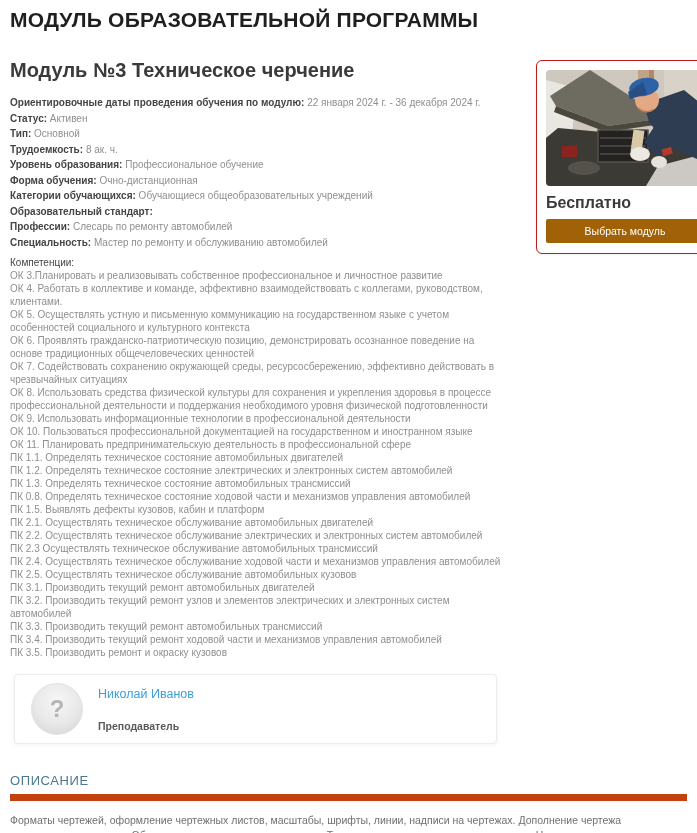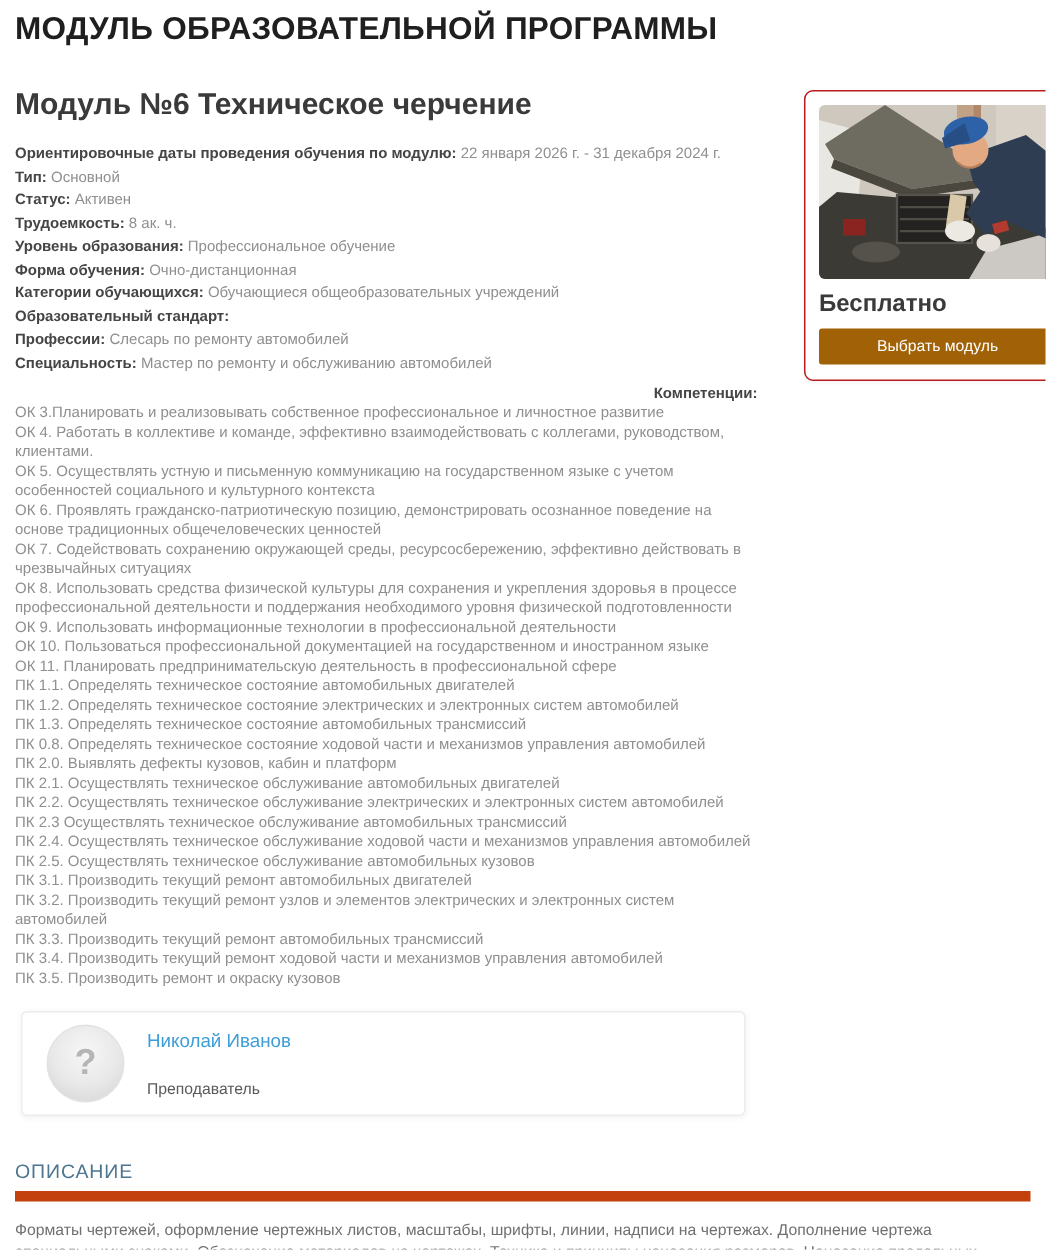--- a/index.html
+++ b/index.html
@@ -19,21 +19,21 @@
   }
 
   .left-col { width:495px; }
 
   .fields { margin-top:13px; }
   .field-line { font-size:10px; line-height:15.5px; white-space:nowrap; color:#8f8f8f; }
   .field-label { font-weight:700; color:#454545; }
   .field-line a { color:#3e9fd9; text-decoration:none; }
 
   .competencies { margin-top:6px; }
-  .comp-label { font-size:10px; line-height:13px; font-weight:700; color:#454545;text-align:right; }
+  .comp-label { font-size:10px; line-height:13px; font-weight:400; color:#454545; }
   .comp-item { font-size:10px; line-height:13px; color:#8f8f8f; max-width:492px; }
 
   
   .offer-card {
     position:absolute; left:536px; top:52px; width:178px;
     background:#fff; border:1px solid #b91c1c; border-radius:6px;
     padding:9px 9px 10px 9px; box-shadow:0 1px 3px rgba(0,0,0,0.05);
   }
   .offer-photo { width:158px; height:116px; border-radius:4px; overflow:hidden; display:block; }
   .offer-price { margin:8px 0 7px 0; font-size:16px; font-weight:600; color:#3a3a3a; }
@@ -51,21 +51,21 @@
     display:flex; align-items:center; gap:15px; padding:9px 16px;
   }
   .avatar {
     width:52px; height:52px; border-radius:50%;
     background:radial-gradient(circle at 50% 35%, #f7f7f7 0%, #e8e8e8 55%, #d2d2d2 100%);
     border:1px solid #e2e2e2;
     display:flex; align-items:center; justify-content:center;
     font-size:24px; font-weight:700; color:#b5b5b5;
   }
   .instructor-name { font-size:12.5px; color:#3d9ed8; text-decoration:none; display:block; }
-  .instructor-role { font-size:10.5px; font-weight:400; color:#5a5a5a; margin-top:19px; }
+  .instructor-role { font-size:10.5px; font-weight:700; color:#5a5a5a; margin-top:19px; }
 
   
   .description-section { margin-top:29px; }
   .description-heading {
     font-size:13px; font-weight:400; color:#4d7690; letter-spacing:0.6px;
     padding-bottom:6px; border-bottom:7px solid #c2410c;
   }
   .description-text { margin-top:12px; font-size:10.5px; line-height:14.5px; color:#707070; }
 </style>
 </head>
@@ -103,38 +103,38 @@
         <ellipse cx="94" cy="84" rx="10" ry="7" fill="#ece9e3"></ellipse>
         <ellipse cx="113" cy="92" rx="8" ry="6" fill="#e6e2db"></ellipse>
         <rect x="116" y="78" width="10" height="7" fill="#b23a2e" transform="rotate(-15 121 81)"></rect>
       </svg>
     </span>
     <div class="offer-price">Бесплатно</div>
     <button class="offer-button">Выбрать модуль</button>
   </div>
 
   <div class="left-col">
-    <h2 class="module-title">Модуль №6 Техническое черчение</h2>
+    <h2 class="module-title">Модуль №3 Техническое черчение</h2>
 
     <div class="fields">
       <div>
 
           <div class="field-line">
             <span class="field-label">Ориентировочные даты проведения обучения по модулю:</span>
-            <span>22 января 2026 г. - 31 декабря 2024 г.</span>
+            <span>22 января 2024 г. - 36 декабря 2024 г.</span>
+          </div>
+
+          <div class="field-line">
+            <span class="field-label">Статус:</span>
+            <span>Активен</span>
           </div>
 
           <div class="field-line">
             <span class="field-label">Тип:</span>
             <span>Основной</span>
-          </div>
-
-          <div class="field-line">
-            <span class="field-label">Статус:</span>
-            <span>Активен</span>
           </div>
 
           <div class="field-line">
             <span class="field-label">Трудоемкость:</span>
             <span>8 ак. ч.</span>
           </div>
 
           <div class="field-line">
             <span class="field-label">Уровень образования:</span>
             <span>Профессиональное обучение</span>
@@ -190,21 +190,21 @@
           <div class="comp-item">ОК 11. Планировать предпринимательскую деятельность в профессиональной сфере</div>
 
           <div class="comp-item">ПК 1.1. Определять техническое состояние автомобильных двигателей</div>
 
           <div class="comp-item">ПК 1.2. Определять техническое состояние электрических и электронных систем автомобилей</div>
 
           <div class="comp-item">ПК 1.3. Определять техническое состояние автомобильных трансмиссий</div>
 
           <div class="comp-item">ПК 0.8. Определять техническое состояние ходовой части и механизмов управления автомобилей</div>
 
-          <div class="comp-item">ПК 2.0. Выявлять дефекты кузовов, кабин и платформ</div>
+          <div class="comp-item">ПК 1.5. Выявлять дефекты кузовов, кабин и платформ</div>
 
           <div class="comp-item">ПК 2.1. Осуществлять техническое обслуживание автомобильных двигателей</div>
 
           <div class="comp-item">ПК 2.2. Осуществлять техническое обслуживание электрических и электронных систем автомобилей</div>
 
           <div class="comp-item">ПК 2.3 Осуществлять техническое обслуживание автомобильных трансмиссий</div>
 
           <div class="comp-item">ПК 2.4. Осуществлять техническое обслуживание ходовой части и механизмов управления автомобилей</div>
 
           <div class="comp-item">ПК 2.5. Осуществлять техническое обслуживание автомобильных кузовов</div>

